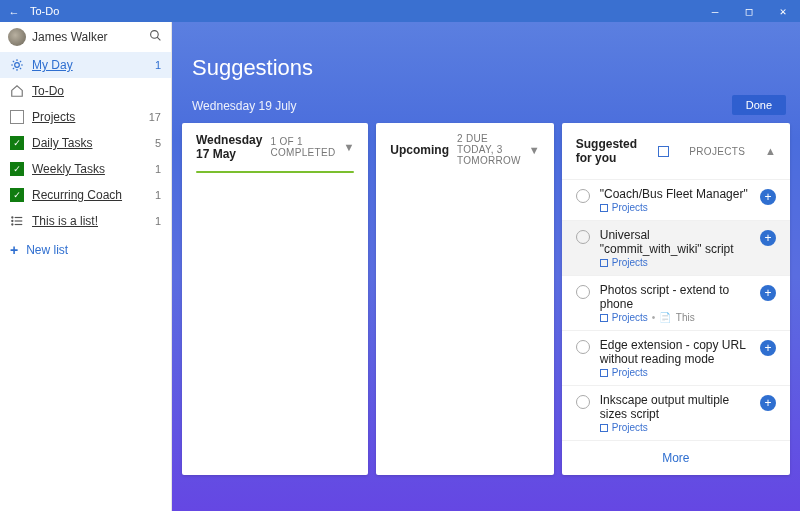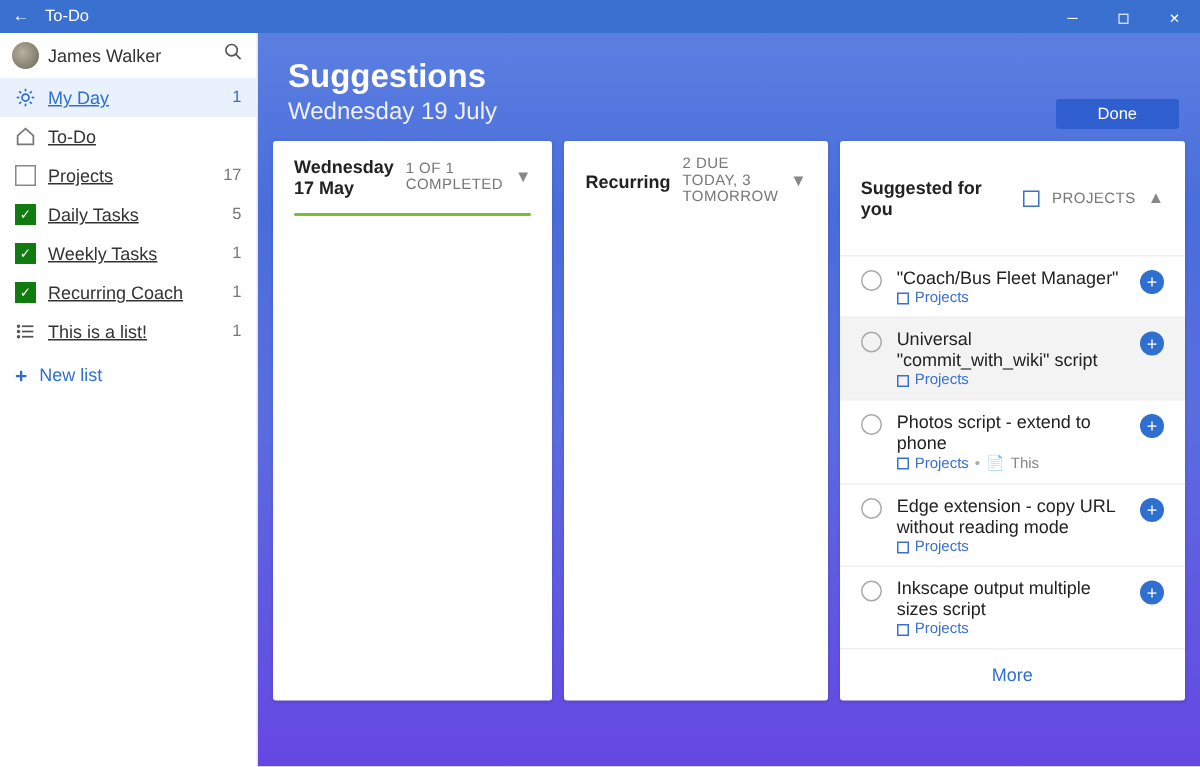--- a/index.html
+++ b/index.html
@@ -28,33 +28,33 @@
 .navitem.active .ncount { color: #2f6fd0; }
 .check-green { background: #107c10; }
 .check-green::after { content: "✓"; color: #fff; font-size: 9px; line-height: 14px; }
 .proj-icon { border: 1px solid #888; }
 
 .newlist { display: flex; align-items: center; gap: 8px; padding: 8px 10px; font-size: 12px; color: #2f6fd0; cursor: pointer; }
 .newlist .plus { font-size: 14px; font-weight: bold; }
 
 .main { flex: 1; background: linear-gradient(180deg, #5b7fe0 0%, #4a6ddc 24%, #5a6de0 52%, #6547e3 100%); position: relative; overflow: hidden; }
 .hero { padding: 16px 20px 10px 20px; color: #fff; position: relative; }
-.hero h1 { font-size: 22px; font-weight: 700; }
-.hero .date { font-size: 16px; opacity: 0.9; margin-top: 2px; }
-.donebtn { position: absolute; right: 14px; bottom: 8px; background: #2f5fcf; color: #fff; font-size: 11px; padding: 4px 28px; border-radius: 2px; cursor: pointer; }
+.hero h1 { font-size: 22px; font-weight: 400; margin-top: 17px; }
+.hero .date { font-size: 12px; opacity: 0.9; margin-top: 18px; }
+.donebtn { position: absolute; right: 14px; bottom: 8px; background: #2f5fcf; color: #fff; font-size: 11px; padding: 4px 14px; border-radius: 2px; cursor: pointer; }
 
 .cards { padding: 0 10px; display: flex; flex-direction: row; gap: 8px; }
 .card { background: #fff; border-radius: 2px; box-shadow: 0 1px 3px rgba(0,0,0,0.15); }
 .card-head { display: flex; align-items: center; padding: 10px 14px; gap: 8px; cursor: pointer; }
 .card-head .chlabel { font-size: 12px; font-weight: 600; color: #222; flex: 1; }
 .card-head .chmeta { font-size: 10px; color: #777; letter-spacing: 0.3px; }
 .chevron { color: #888; font-size: 11px; }
 .greenbar { height: 2px; background: #7bbf2e; margin: 0 14px 10px 14px; border-radius: 1px; }
 
-.suggest-head { display: flex; align-items: center; padding: 24px 14px; gap: 8px; }
+.suggest-head { display: flex; align-items: center; padding: 14px 14px; gap: 20px; }
 .suggest-head .chlabel { font-size: 12px; font-weight: 600; color: #222; flex: 1; }
 .suggest-head .projlabel { font-size: 10px; color: #777; letter-spacing: 0.3px; }
 .suggest-head .projbox { width: 11px; height: 11px; border: 1px solid #3a70d0; display: inline-block; }
 
 .tasklist { list-style: none; }
 .taskrow { display: flex; align-items: flex-start; padding: 7px 14px; gap: 10px; border-top: 1px solid #f0f0f0; cursor: default; }
 .taskrow.hover { background: #f3f3f3; }
 .circle { width: 14px; height: 14px; border: 1.5px solid #aaa; border-radius: 50%; margin-top: 2px; flex-shrink: 0; cursor: pointer; }
 .taskbody { flex: 1; }
 .tasktitle { font-size: 12px; color: #222; }
@@ -175,21 +175,21 @@
         <div class="card-head">
           <span class="chlabel">Wednesday 17 May</span>
           <span class="chmeta">1 OF 1 COMPLETED</span>
           <span class="chevron">▼</span>
         </div>
         <div class="greenbar"></div>
       </div>
 
       <div class="card">
         <div class="card-head">
-          <span class="chlabel">Recurring</span>
+          <span class="chlabel">Upcoming</span>
           <span class="chmeta">2 DUE TODAY, 3 TOMORROW</span>
           <span class="chevron">▼</span>
         </div>
       </div>
 
       <div class="card">
         <div class="suggest-head">
           <span class="chlabel">Suggested for you</span>
           <span class="projbox"></span>
           <span class="projlabel">PROJECTS</span>

